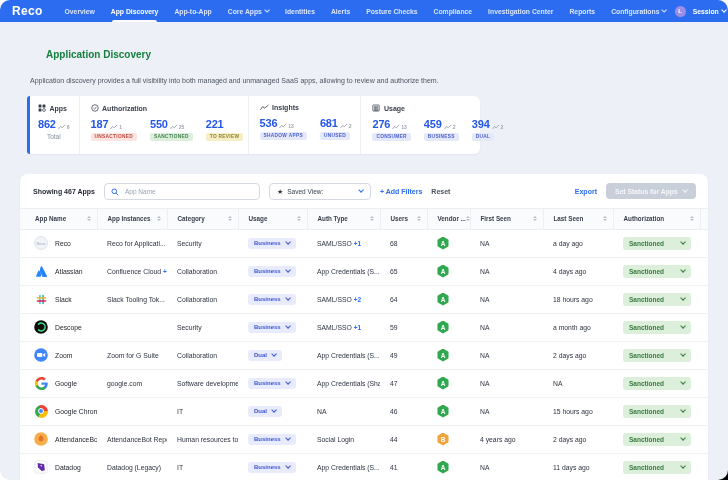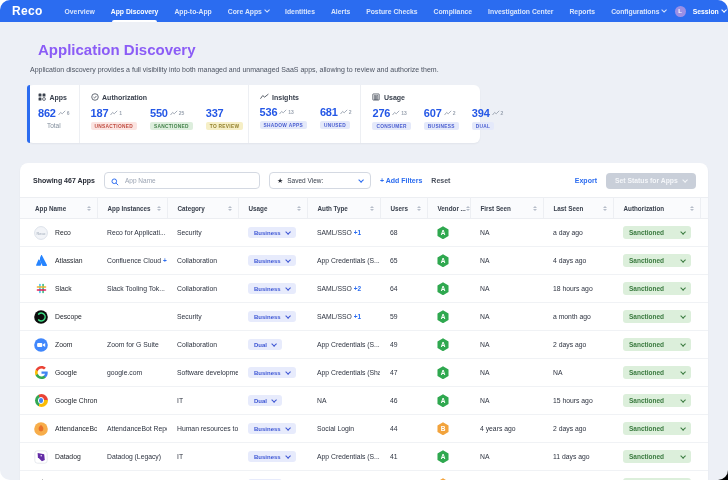--- a/index.html
+++ b/index.html
@@ -14,38 +14,38 @@
   .nav-item{position:relative;display:flex;align-items:center;gap:3px;padding:0 8px;color:rgba(255,255,255,.82);font-size:6.8px;font-weight:700;cursor:pointer;white-space:nowrap;}
   .nav-item.active{color:#fff;}
   .nav-item.active::after{content:'';position:absolute;left:15%;right:15%;bottom:0;height:2.5px;background:#fff;border-radius:3px 3px 0 0;}
   .chev{display:inline-block;width:3.2px;height:3.2px;border-right:1.1px solid currentColor;border-bottom:1.1px solid currentColor;transform:rotate(45deg);margin-top:-2px;}
   .nav-right{display:flex;align-items:center;gap:7px;color:#fff;}
   .avatar{width:11px;height:11px;border-radius:50%;background:#9a8fe6;color:#fff;font-size:6px;font-weight:700;display:flex;align-items:center;justify-content:center;}
   .session{display:flex;align-items:center;gap:3px;font-size:6.8px;font-weight:700;color:#fff;cursor:pointer;}
 
   
   .page-head{padding:11px 0 0 30px;}
-  .page-head h1{margin:8px;font-size:15px;font-weight:700;color:#8b5cf6;line-height:1.15;}
+  .page-head h1{margin:16px;font-size:10px;font-weight:700;color:#15803d;line-height:1.15;}
   .page-head p{margin:3px 0 0 0;font-size:7px;color:#4c5361;}
 
   
   .summary-row{display:flex;gap:8px;margin:12px 0 0 27px;height:58px;}
   .card{background:#fff;border-radius:6px;box-shadow:0 1px 2px rgba(16,24,40,.05);}
   .main-card{width:453px;display:flex;position:relative;}
   .main-card::before{content:'';position:absolute;left:0;top:0;bottom:0;width:3px;background:#2b6cf0;border-radius:6px 0 0 6px;}
   .sec{padding:8px 9px 6px 11px;border-right:1px solid #edeff3;}
   .sec:last-child{border-right:none;}
   .sec-apps{width:50px;}
   .sec-auth{width:148px;}
   .sec-insights{width:98px;}
   .sec-usage{flex:1;}
   .sec-head{display:flex;align-items:center;gap:3.5px;font-size:7px;font-weight:700;color:#39404d;}
   .stats{display:flex;gap:13px;margin-top:5px;}
   .stat{display:flex;flex-direction:column;align-items:flex-start;}
-  .vrow{display:flex;align-items:center;gap:2px;}
+  .vrow{display:flex;align-items:flex-end;gap:2px;}
   .val{font-size:11px;font-weight:700;color:#2457e6;letter-spacing:-.2px;}
   .trend{display:inline-flex;align-items:center;gap:1px;color:#9aa3b0;font-size:5px;font-weight:700;}
   .trend i{font-style:normal;}
   .sub{font-size:6.5px;color:#7b London828e;color:#828e9c;margin-top:3px;align-self:center;}
   .badge{margin-top:3px;font-size:4.8px;font-weight:700;letter-spacing:.3px;padding:1.5px 4px;border-radius:2px;white-space:nowrap;}
   .b-red{background:#fbe4e1;color:#bf4a3f;}
   .b-green{background:#ddeedd;color:#43824a;}
   .b-yellow{background:#f6efc6;color:#93802c;}
   .b-lavender{background:#e4e9fa;color:#4a5ed0;}
   .b-orange{background:#fae8d4;color:#c8822e;}
@@ -207,21 +207,21 @@
                   <svg width="8" height="6" viewBox="0 0 8 6">
                     <polyline points="0.5,5 2.6,2.4 4.2,3.8 7.2,0.8" fill="none" stroke="#9aa3b0" stroke-width="0.9"></polyline>
                   </svg>
                   <i>25</i>
                 </span>
               </div>
               <span class="badge b-green">SANCTIONED</span>
             </div>
             <div class="stat">
               <div class="vrow">
-                <span class="val">337</span>
+                <span class="val">221</span>
               </div>
               <span class="badge b-yellow">TO REVIEW</span>
             </div>
           </div>
       </div>
       <div class="sec sec-insights">
         <div class="sec-head">
             <span class="ic"><svg width="9" height="7" viewBox="0 0 12 8">
                 <polyline points="0.6,7 3.6,2.8 6.2,4.8 11.2,0.8" fill="none" stroke="#39404d" stroke-width="1.1"></polyline>
               </svg></span>
@@ -270,21 +270,21 @@
                   <svg width="8" height="6" viewBox="0 0 8 6">
                     <polyline points="0.5,5 2.6,2.4 4.2,3.8 7.2,0.8" fill="none" stroke="#9aa3b0" stroke-width="0.9"></polyline>
                   </svg>
                   <i>13</i>
                 </span>
               </div>
               <span class="badge b-lavender">CONSUMER</span>
             </div>
             <div class="stat">
               <div class="vrow">
-                <span class="val">607</span>
+                <span class="val">459</span>
                 <span class="trend">
                   <svg width="8" height="6" viewBox="0 0 8 6">
                     <polyline points="0.5,5 2.6,2.4 4.2,3.8 7.2,0.8" fill="none" stroke="#9aa3b0" stroke-width="0.9"></polyline>
                   </svg>
                   <i>2</i>
                 </span>
               </div>
               <span class="badge b-lavender">BUSINESS</span>
             </div>
             <div class="stat">

